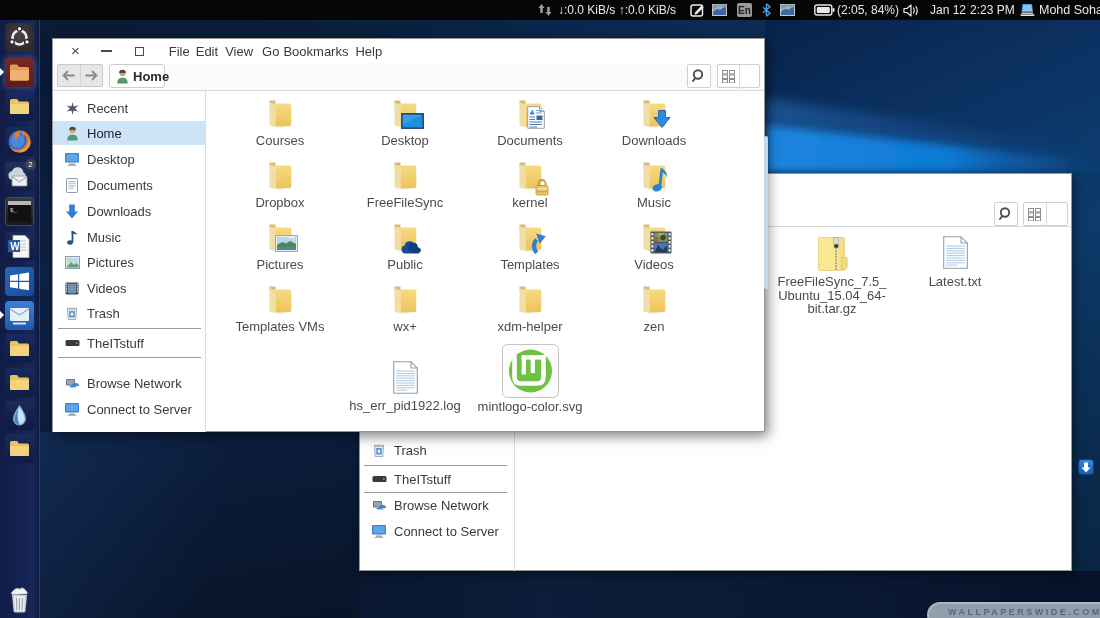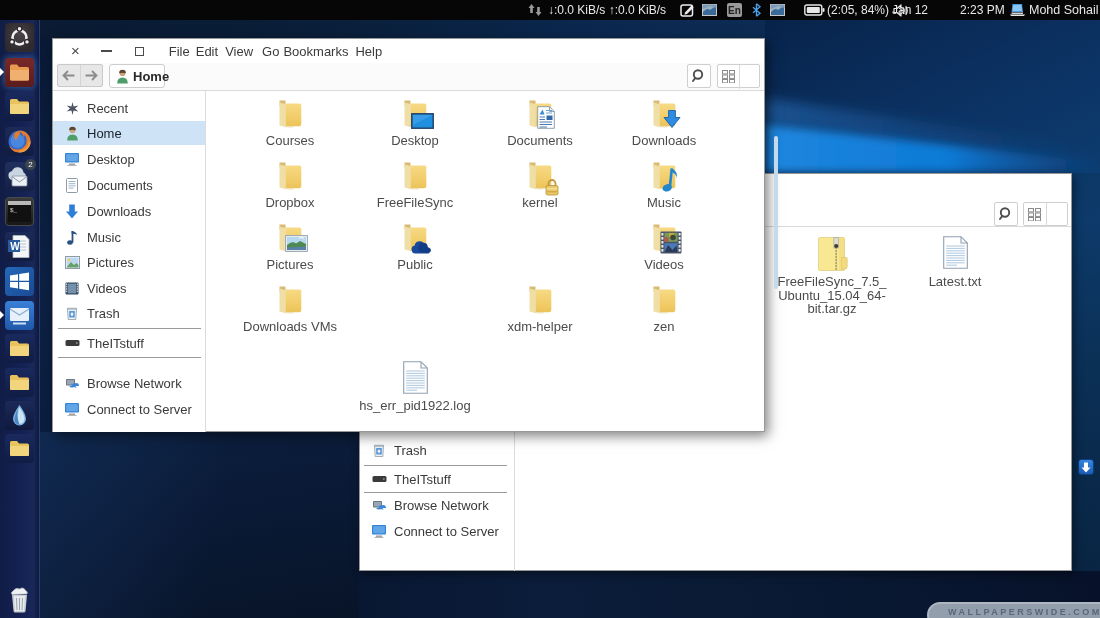--- a/index.html
+++ b/index.html
@@ -27,21 +27,21 @@
     background:#939eac; border:2px solid #aeb6c2; display:flex; align-items:flex-start; justify-content:flex-start; }
   #watermark span { font-size:9px; font-weight:bold; letter-spacing:2.5px; color:#59667a; margin:3px 0 0 19px; white-space:nowrap; }
 
   
   #dlicon { left:1078px; top:459px; width:16px; height:16px; border-radius:3px;
     background:linear-gradient(180deg,#3687e2,#1b5cb4); border:1px solid #0d3e80;
     display:flex; align-items:center; justify-content:center; }
 
   
   #panel { left:0; top:0; width:1100px; height:20px; background:#060606; color:#e8e8e8; font-size:12px; }
-  #panel .it { position:absolute; top:0; height:20px; display:flex; align-items:center; white-space:nowrap; }
+  #panel .it { position:absolute; top:0; height:20px; display:flex; align-items:center; white-space:nowrap;margin-left:10px; }
 
   
   #dock { left:0; top:20px; width:40px; height:598px;
     background:linear-gradient(90deg,#111d46 0%,#142254 60%,#182858 85%,#0e1a3e 100%);
     border-right:1px solid #2c3c6c; }
   .dkitem { position:absolute; left:5px; width:29px; height:29px; border-radius:4px; }
 
   
   .window { position:absolute; background:#fff; border:1px solid #979797; }
 
@@ -54,21 +54,21 @@
   #win1 { left:52px; top:38px; width:713px; height:394px; box-shadow:3px 4px 12px rgba(0,0,0,0.5); }
   #menubar { position:absolute; left:0; top:0; width:100%; height:24px; background:#fff;
     display:flex; align-items:center; font-size:13px; color:#3b3b3b; }
   #toolbar { position:absolute; left:0; top:24px; width:100%; height:28px; background:#fbfbfb; border-bottom:1px solid #d9d9d9; }
   #sidebar { position:absolute; left:0; top:52px; width:153px; height:341px; background:#fff; border-right:1px solid #dcdcdc;padding-left:24px; }
   .srow { position:absolute; left:0; width:153px; height:24px; display:flex; align-items:center; font-size:13px; color:#3a3a3a; }
   .srow .sic { width:16px; height:16px; margin-left:11px; margin-right:7px; flex:none; display:flex; align-items:center; justify-content:center; }
   .ssep { position:absolute; left:5px; width:143px; height:1px; background:#9a9a9a; }
 
   
-  #content { position:absolute; left:16px; top:0; width:100%; height:100%; }
+  #content { position:absolute; left:6px; top:0; width:100%; height:100%; }
   .cell { position:absolute; width:120px; text-align:center; font-size:13px; color:#4b4b4b; }
   .cell .lbl { margin-top:0px; line-height:13.5px; }
   .icwrap { position:relative; height:36px; display:flex; align-items:flex-start; justify-content:center; }
   .emb { position:absolute; left:50%; }
 
   
   .tbtn { position:absolute; background:#fff; border:1px solid #cfcfcf; border-radius:2px; }
 </style>
 </head>
 <body>
@@ -158,21 +158,21 @@
           <rect x="18.5" y="4" width="2" height="4" rx="1" fill="#e8e8e8"></rect>
         </svg>
       </span>
     <span class="it" style="left:827px;">(2:05, 84%)</span>
     <span class="it" style="left:893px;">
         <svg width="16" height="13" viewBox="0 0 16 13">
           <path d="M1 4.5 H4 L8 1 V12 L4 8.5 H1 Z" fill="none" stroke="#e8e8e8" stroke-width="1.2" stroke-linejoin="round"></path>
           <path d="M10.5 4 q1.5 2.5 0 5 M13 2.5 q2.5 4 0 8" stroke="#e8e8e8" stroke-width="1.2" fill="none" stroke-linecap="round"></path>
         </svg>
       </span>
-    <span class="it" style="left:892px;text-align:right;">Jan 12</span>
+    <span class="it" style="left:920px;text-align:right;">Jan 12</span>
     <span class="it" style="left:960px;">2:23 PM</span>
     <span class="it" style="left:1009px;">
         <svg width="17" height="14" viewBox="0 0 17 14">
           <path d="M3.5 1 H13 L14 9 H2.5 Z" fill="#4a9ae0"></path>
           <path d="M4.3 2 H12.2 L13 8 H3.5 Z" fill="#8ac4f0"></path>
           <path d="M0.8 11.5 H16.2 L14.8 13 H2.2 Z" fill="#e8e8e8"></path>
           <rect x="2.5" y="9.5" width="11.5" height="1.6" fill="#d0d0d0"></rect>
         </svg>
       </span>
     <span class="it" style="left:1029px; font-size:12.5px;">Mohd Sohail</span>
@@ -689,20 +689,32 @@
             <svg width="26" height="31">
               <use href="#folder"></use>
             </svg>
         <svg class="emb" width="22" height="14" viewBox="0 0 22 14" style="margin-left:-4px; top:18px;">
               <path d="M4.5 13.5 a4 4 0 0 1 -0.8-7.9 a5 5 0 0 1 9.6-1.1 a3.6 3.6 0 0 1 3.2 3.6 l-.1.7 a2.6 2.6 0 0 1 1.4 4.7 z" fill="#17499c"></path>
               <path d="M8 6 a4.5 4.5 0 0 1 8.8 1.2 a3.2 3.2 0 0 1 2.8 4.6 q-5.8 1.9-11.6-.5 a4.5 4.5 0 0 1 0-5.3z" fill="#123c85"></path>
             </svg>
           </div>
         <div class="lbl">Public</div>
         </div>
+      <div class="cell" style="left:411px; top:183px;">
+          <div class="icwrap">
+            <svg width="26" height="31">
+              <use href="#folder"></use>
+            </svg>
+        <svg class="emb" width="16" height="22" viewBox="0 0 16 22" style="margin-left:1px; top:10px;">
+              <path d="M5.5 21 Q0.5 13.5 5.5 7.5" stroke="#2b7fd8" stroke-width="4.2" fill="none"></path>
+              <polygon points="5.2,1.5 14.8,4.2 8.6,11.8" fill="#2b7fd8"></polygon>
+            </svg>
+          </div>
+        <div class="lbl">Templates</div>
+        </div>
       <div class="cell" style="left:535px; top:183px;">
           <div class="icwrap">
             <svg width="26" height="31">
               <use href="#folder"></use>
             </svg>
         <svg class="emb" width="22" height="23" viewBox="0 0 22 23" style="margin-left:-4px; top:9px;">
               <rect x="0.5" y="0.5" width="21" height="22" rx="1" fill="#4a5464"></rect>
               <rect x="4.5" y="1.8" width="13" height="9" fill="#7a9a5a"></rect>
               <path d="M9 2 h5 v4 h-5z" fill="#c8a83a"></path>
               <path d="M4.5 6 h4 v4.8 h-4z" fill="#b05a4a"></path>
@@ -725,21 +737,29 @@
           </div>
         <div class="lbl">Videos</div>
         </div>
 
       <div class="cell" style="left:161px; top:245px;">
           <div class="icwrap">
             <svg width="26" height="31">
               <use href="#folder"></use>
             </svg>
           </div>
-          <div class="lbl">Downloads VMs</div>
+          <div class="lbl">Templates VMs</div>
+        </div>
+      <div class="cell" style="left:286px; top:245px;">
+          <div class="icwrap">
+            <svg width="26" height="31">
+              <use href="#folder"></use>
+            </svg>
+          </div>
+          <div class="lbl">wx+</div>
         </div>
       <div class="cell" style="left:411px; top:245px;">
           <div class="icwrap">
             <svg width="26" height="31">
               <use href="#folder"></use>
             </svg>
           </div>
           <div class="lbl">xdm-helper</div>
         </div>
       <div class="cell" style="left:535px; top:245px;">
@@ -752,17 +772,29 @@
         </div>
 
       <div class="cell" style="left:286px; top:322px;">
           <div class="icwrap" style="height:38px;">
             <svg width="25" height="33" viewBox="0 0 25 33">
               <use href="#ftxt"></use>
             </svg>
           </div>
           <div class="lbl">hs_err_pid1922.log</div>
         </div>
+      <div class="cell" style="left:411px; top:305px;">
+          <div class="icwrap" style="height:56px;">
+        <svg width="57" height="54" viewBox="0 0 57 54">
+              <rect x="0.5" y="0.5" width="56" height="53" rx="5" fill="#fdfdfd" stroke="#c4c4c4"></rect>
+              <circle cx="28.5" cy="27" r="21.5" fill="#6fc143"></circle>
+              <path d="M12.5 11 V33 Q12.5 39.5 19 39.5 H35 Q41.5 39.5 41.5 33 V11" fill="none" stroke="#fff" stroke-width="4.6"></path>
+              <path d="M19.5 13.4 H39.5" stroke="#fff" stroke-width="4.4" fill="none"></path>
+              <path d="M21.8 13.4 V30.5 M30.8 13.4 V29" stroke="#fff" stroke-width="4.2" fill="none"></path>
+            </svg>
+          </div>
+        <div class="lbl">mintlogo-color.svg</div>
+        </div>
 
       <div style="position:absolute; left:705px; top:97px; width:4px; height:153px; background:#c6d9ea; border-radius:2px;"></div>
     </div>
   </div>
 </div>
 
 </body></html>

